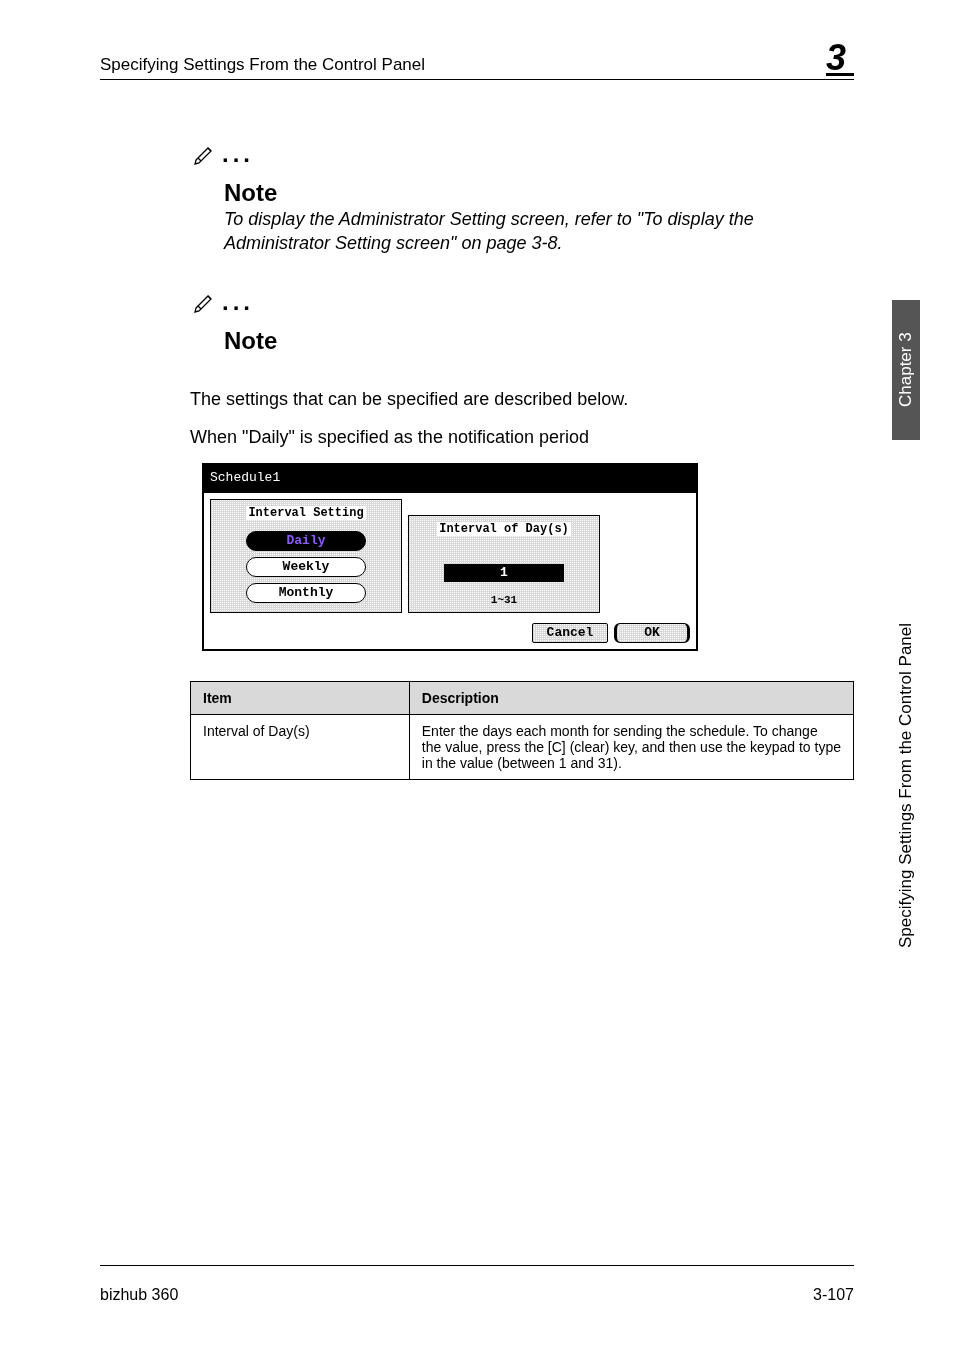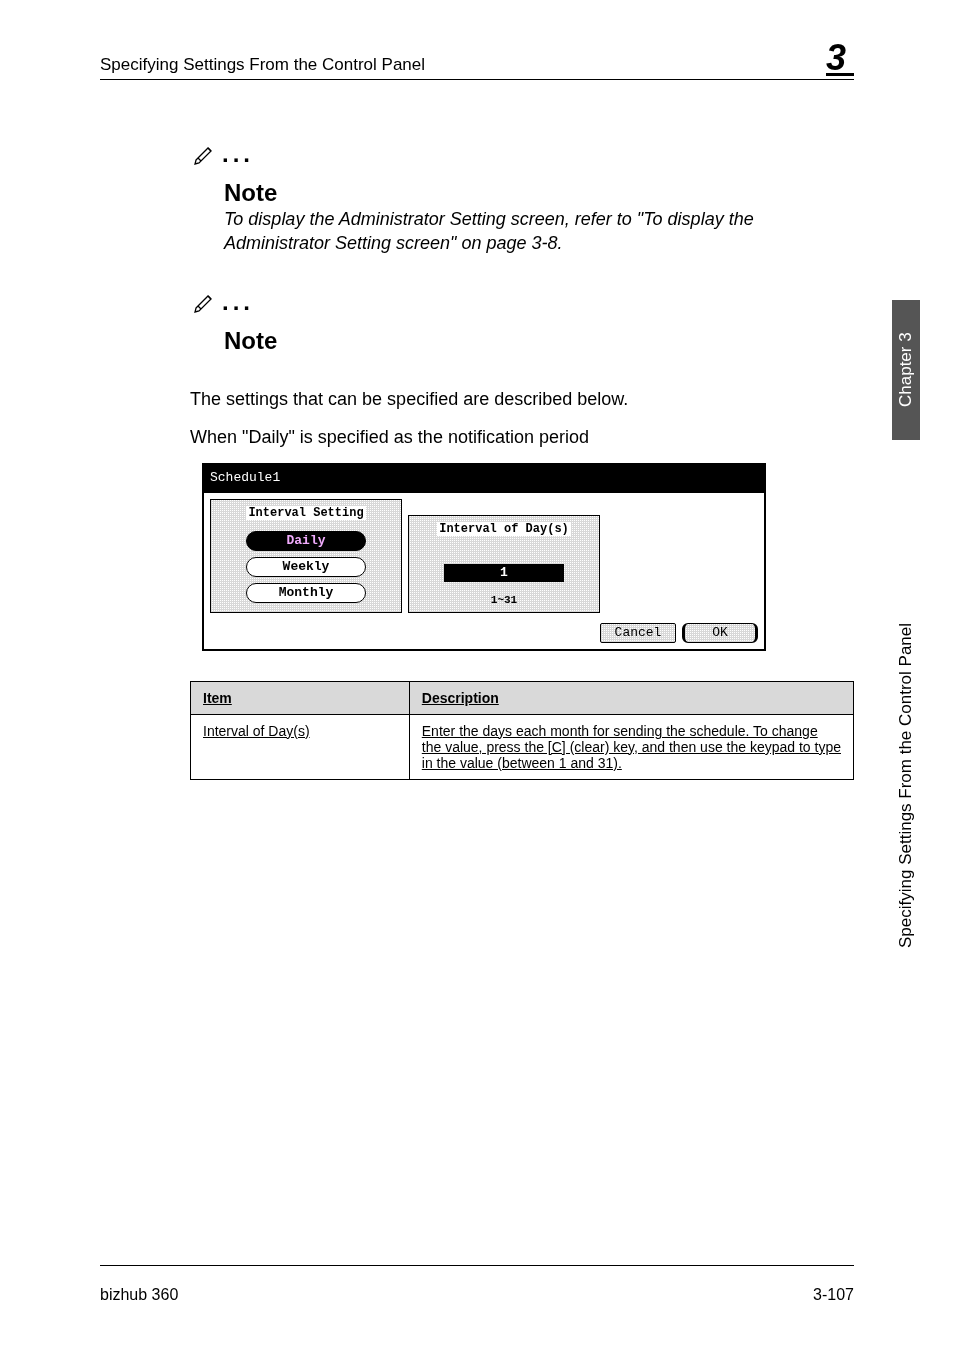--- a/index.html
+++ b/index.html
@@ -79,21 +79,21 @@
       margin-bottom: 16px;
       margin-left: 0;
     }
     .body-para {
       font-size: 18px;
       line-height: 1.35;
       margin-bottom: 14px;
     }
     
     .lcd-panel {
-      width: 564px;
+      width: 496px;
       border: 2px solid #000;
       margin: 14px 0 30px 12px;
       font-family: "Courier New", monospace;
       font-size: 13px;
     }
     .lcd-top {
       background: #000;
       color: #fff;
       padding: 4px 6px 6px 6px;
       line-height: 1.35;
@@ -137,21 +137,21 @@
       width: 120px;
       height: 20px;
       display: flex;
       align-items: center;
       justify-content: center;
       font-weight: bold;
       margin: 3px 0;
     }
     .pill.active {
       background: #000;
-      color: #f0abfc;
+      color: #8b5cf6;
     }
     .value-box {
       border: 1px solid #000;
       background: #000;
       color: #fff;
       width: 120px;
       height: 18px;
       display: flex;
       align-items: center;
       justify-content: center;
@@ -169,38 +169,37 @@
       gap: 6px;
       padding: 4px 6px 6px 6px;
       background: #fff;
     }
     .foot-btn {
       border: 1px solid #000;
       border-radius: 2px;
       background-image:
         repeating-linear-gradient(0deg, #d8d8d8 0 1px, transparent 1px 2px),
         repeating-linear-gradient(90deg, #d8d8d8 0 1px, transparent 1px 2px);
-      font-weight: normal;
+      font-weight: bold;
       width: 76px;
       height: 20px;
       display: flex;
       align-items: center;
       justify-content: center;
     }
     .foot-btn.ok {
       border-left: 3px solid #000;
       border-right: 3px solid #000;
       border-radius: 6px;
     }
     
     .desc-table {
       border-collapse: collapse;
       width: 100%;
       margin-top: 10px;
-      text-decoration: underline;
     }
     .desc-table th, .desc-table td {
       border: 1px solid #000;
       font-size: 14px;
       padding: 8px 12px;
       text-align: left;
       vertical-align: top;
     }
     .desc-table th {
       background: #d9d9d9;

